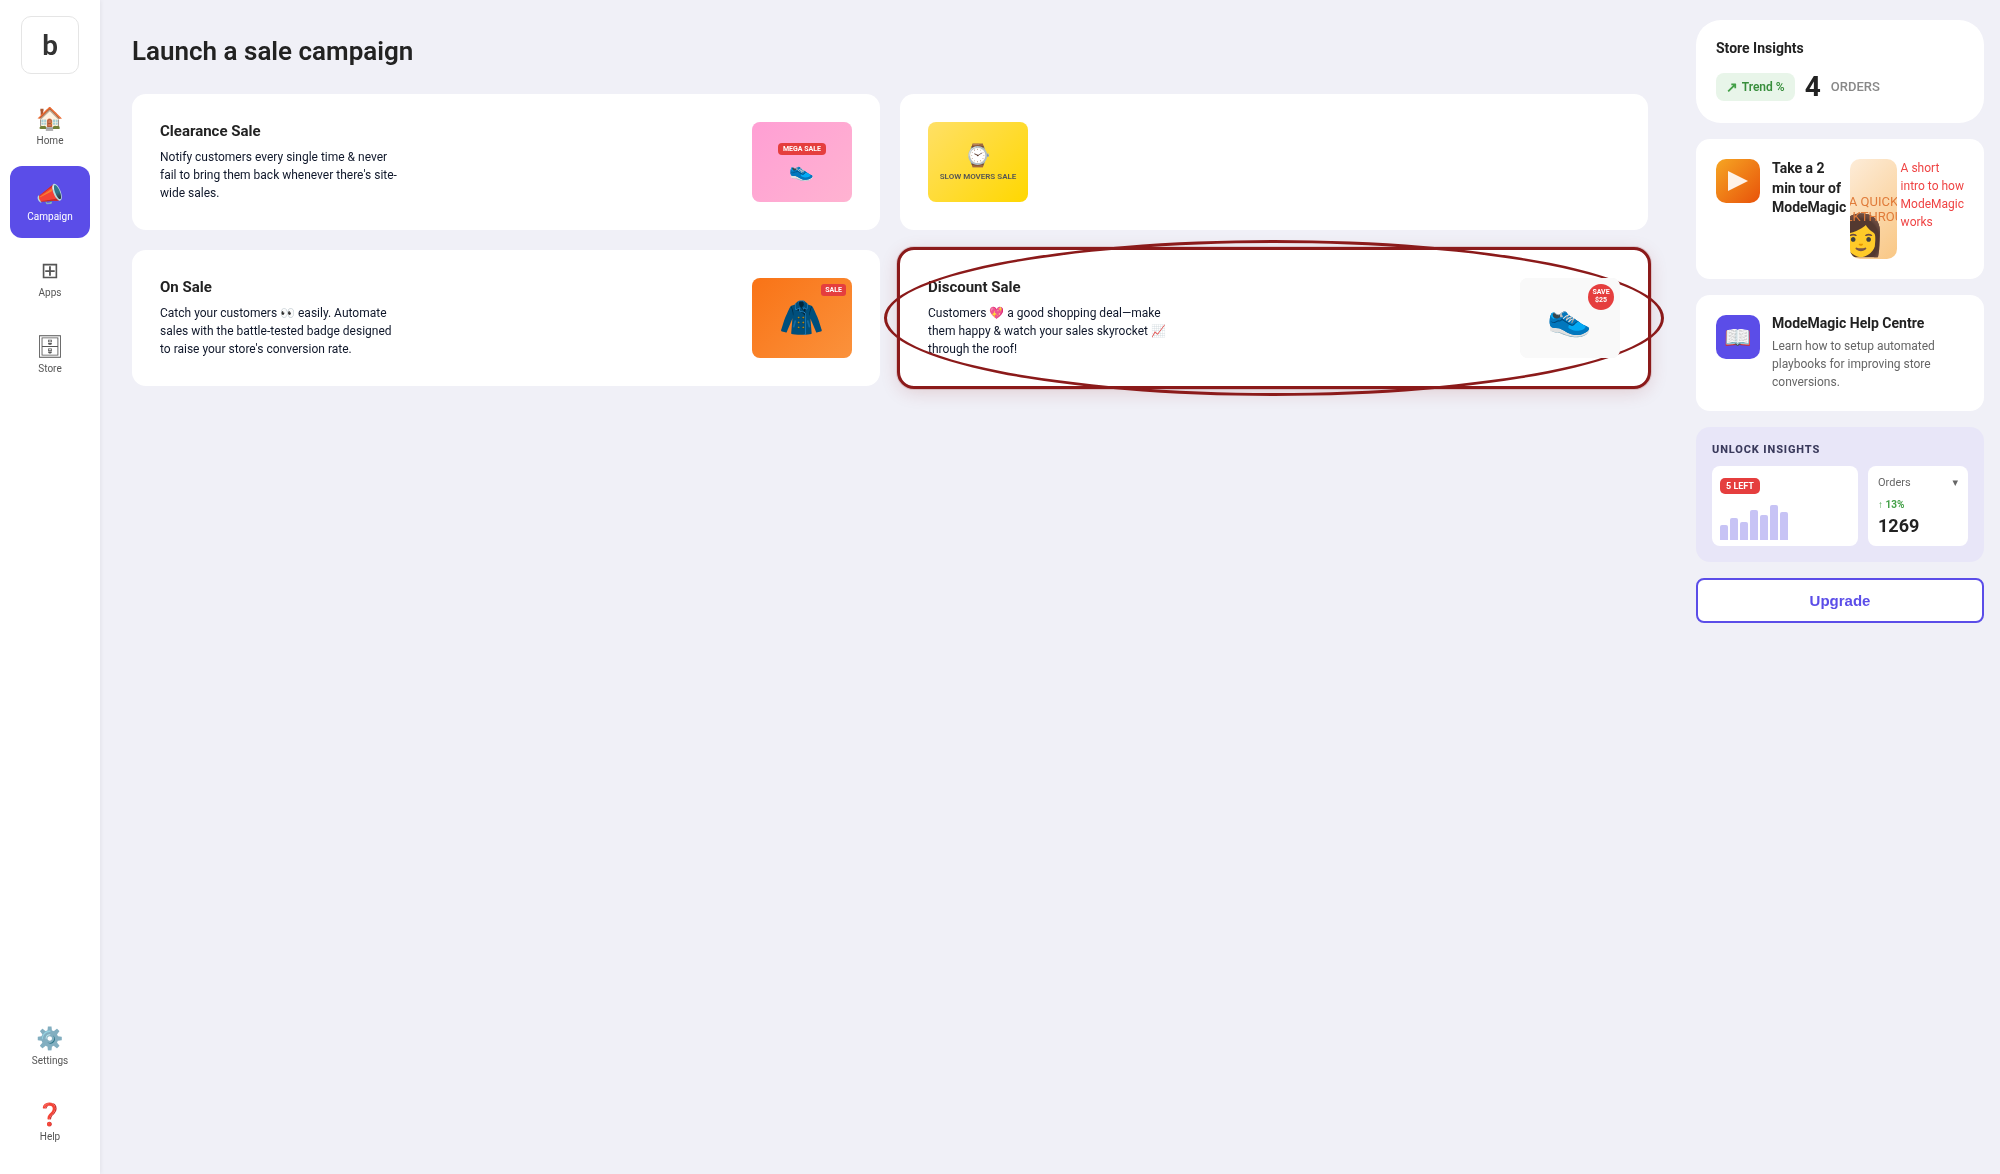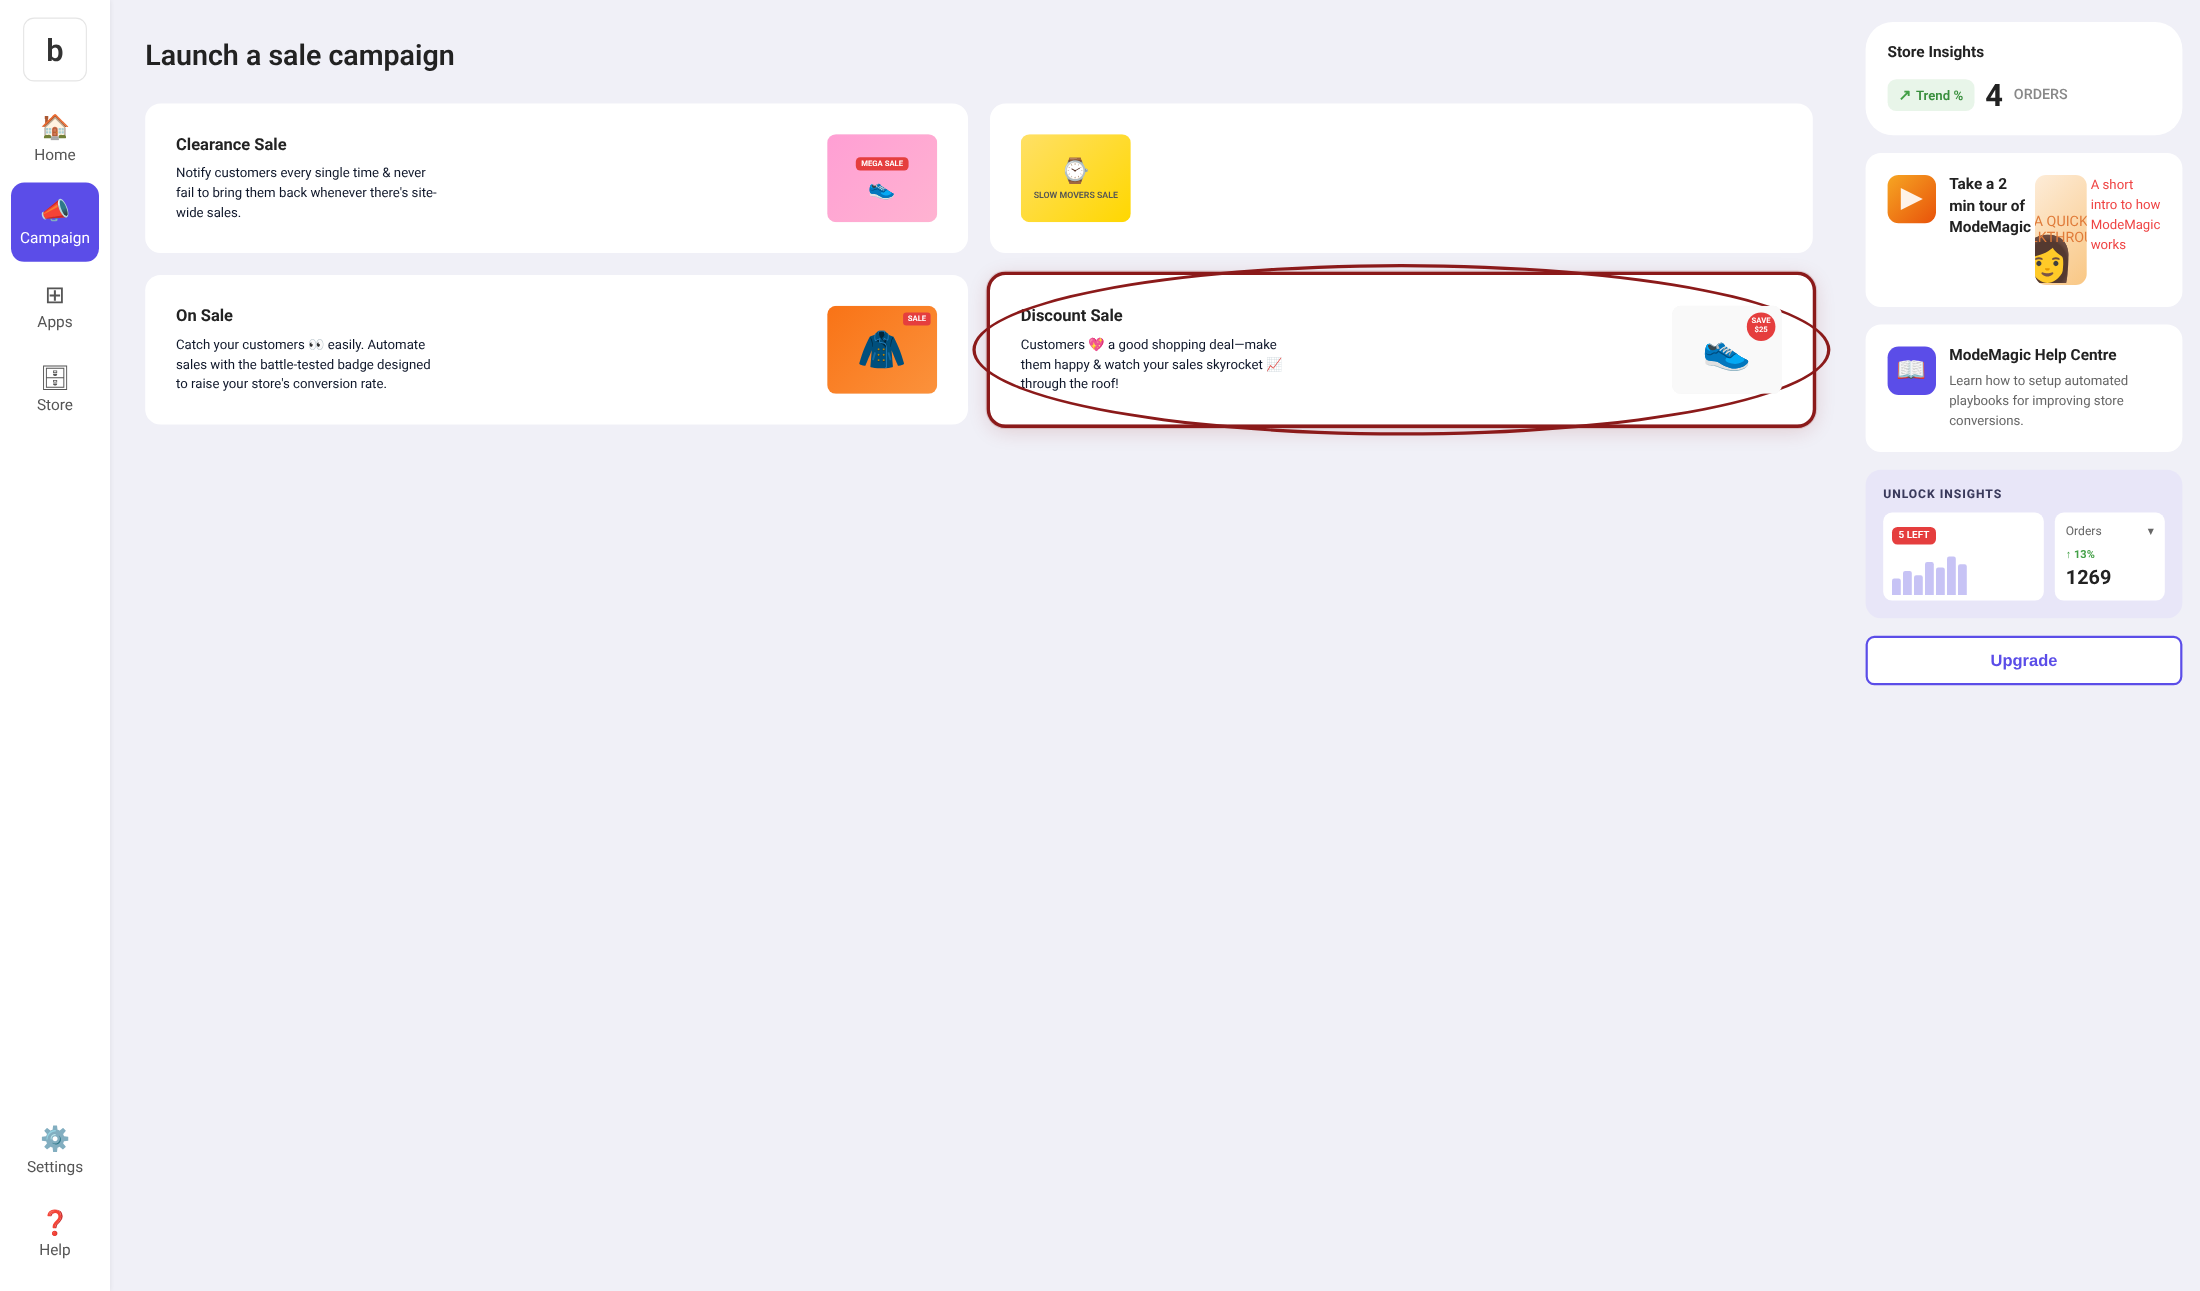--- a/index.html
+++ b/index.html
@@ -51,21 +51,21 @@
       font-size: 12px;
     }
     .sidebar-item.active {
       background: #5b4de8;
       color: #fff;
     }
     .sidebar-item .icon {
       font-size: 22px;
     }
     .sidebar-item span {
-      font-size: 14px;
+      font-size: 10px;
     }
     .sidebar-spacer { flex: 1; }
 
     
     .main {
       flex: 1;
       display: flex;
       flex-direction: column;
       overflow: hidden;
     }

